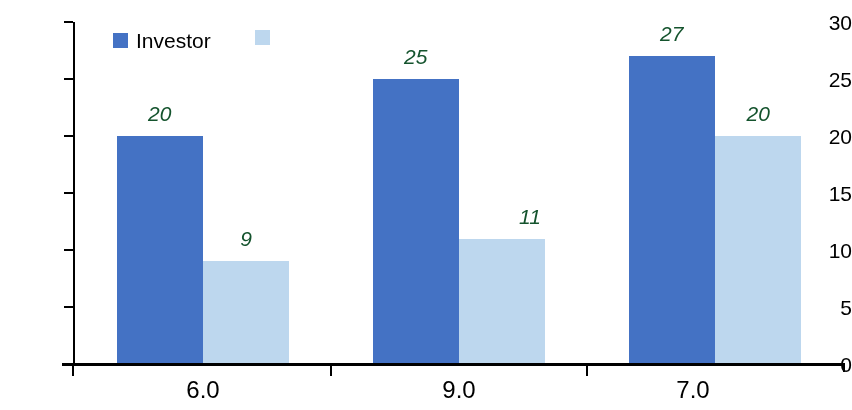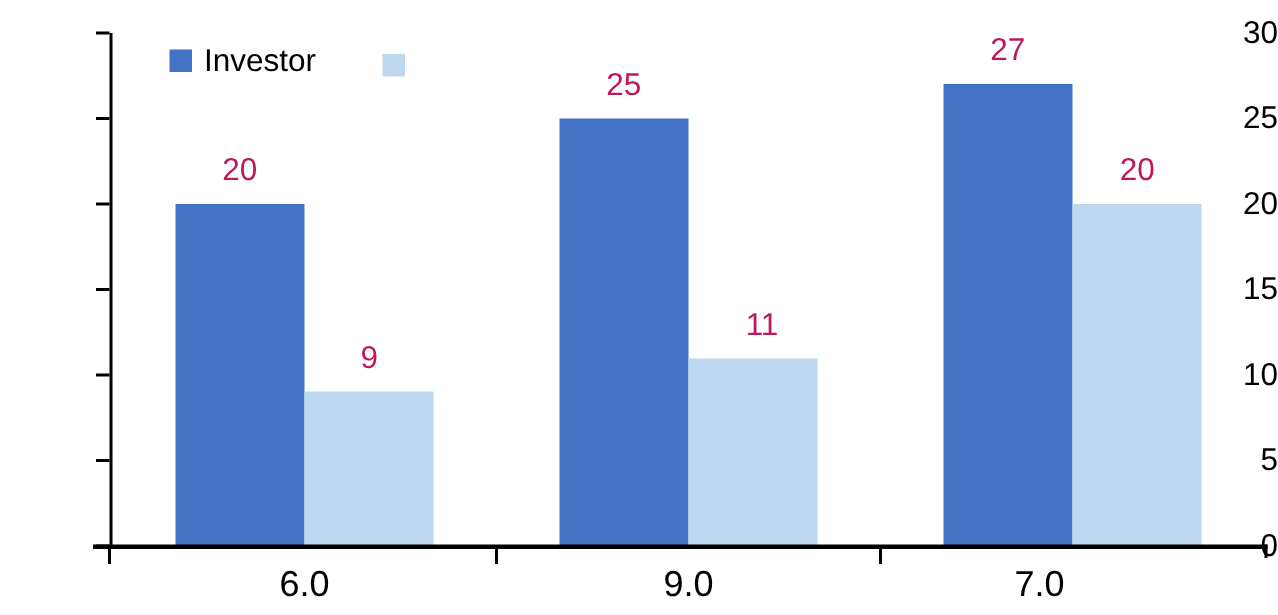--- a/index.html
+++ b/index.html
@@ -84,34 +84,35 @@
   }
 
   
   .bar {
     position: absolute;
     bottom: 46px; 
   }
   .bar-value-label {
     position: absolute;
     font-size: 21px;
-    color: #be185d;
+    color: #14532d;
     line-height: 1;
     text-align: center;
     transform: translateX(-50%);
     white-space: nowrap;
+    font-style: italic;
   }
 
   
   #legend {
     position: absolute;
     left: 113px;
     top: 30px;
     display: flex;
-    align-items: flex-end;
+    align-items: flex-start;
     gap: 44px;
   }
   .legend-item {
     display: flex;
     align-items: center;
     gap: 8px;
   }
   .legend-swatch {
     width: 15px;
     height: 15px;
@@ -149,21 +150,21 @@
     </div>
 
   <div id="plot-area">
       <div class="bar" style="left: 116.6px; width: 86.4px; height: 228px; background: rgb(68, 114, 196);"></div>
       <div class="bar-value-label" style="left: 159.8px; top: 103px;">20</div>
       <div class="bar" style="left: 203px; width: 86.4px; height: 102.6px; background: rgb(189, 215, 238);"></div>
       <div class="bar-value-label" style="left: 246.2px; top: 228.4px;">9</div>
       <div class="bar" style="left: 372.6px; width: 86.4px; height: 285px; background: rgb(68, 114, 196);"></div>
       <div class="bar-value-label" style="left: 415.8px; top: 46px;">25</div>
       <div class="bar" style="left: 459px; width: 86.4px; height: 125.4px; background: rgb(189, 215, 238);"></div>
-      <div class="bar-value-label" style="left: 508px; top: 205.6px;">11</div>
+      <div class="bar-value-label" style="left: 530px; top: 205.6px;">11</div>
       <div class="bar" style="left: 628.6px; width: 86.4px; height: 307.8px; background: rgb(68, 114, 196);"></div>
       <div class="bar-value-label" style="left: 671.8px; top: 23.2px;">27</div>
       <div class="bar" style="left: 715px; width: 86.4px; height: 228px; background: rgb(189, 215, 238);"></div>
       <div class="bar-value-label" style="left: 758.2px; top: 103px;">20</div>
     </div>
 
   <div class="x-axis-line"></div>
   <div class="x-axis-stub"></div>
   <div id="x-axis">
       <div class="x-tick" style="left: 330px;"></div>

